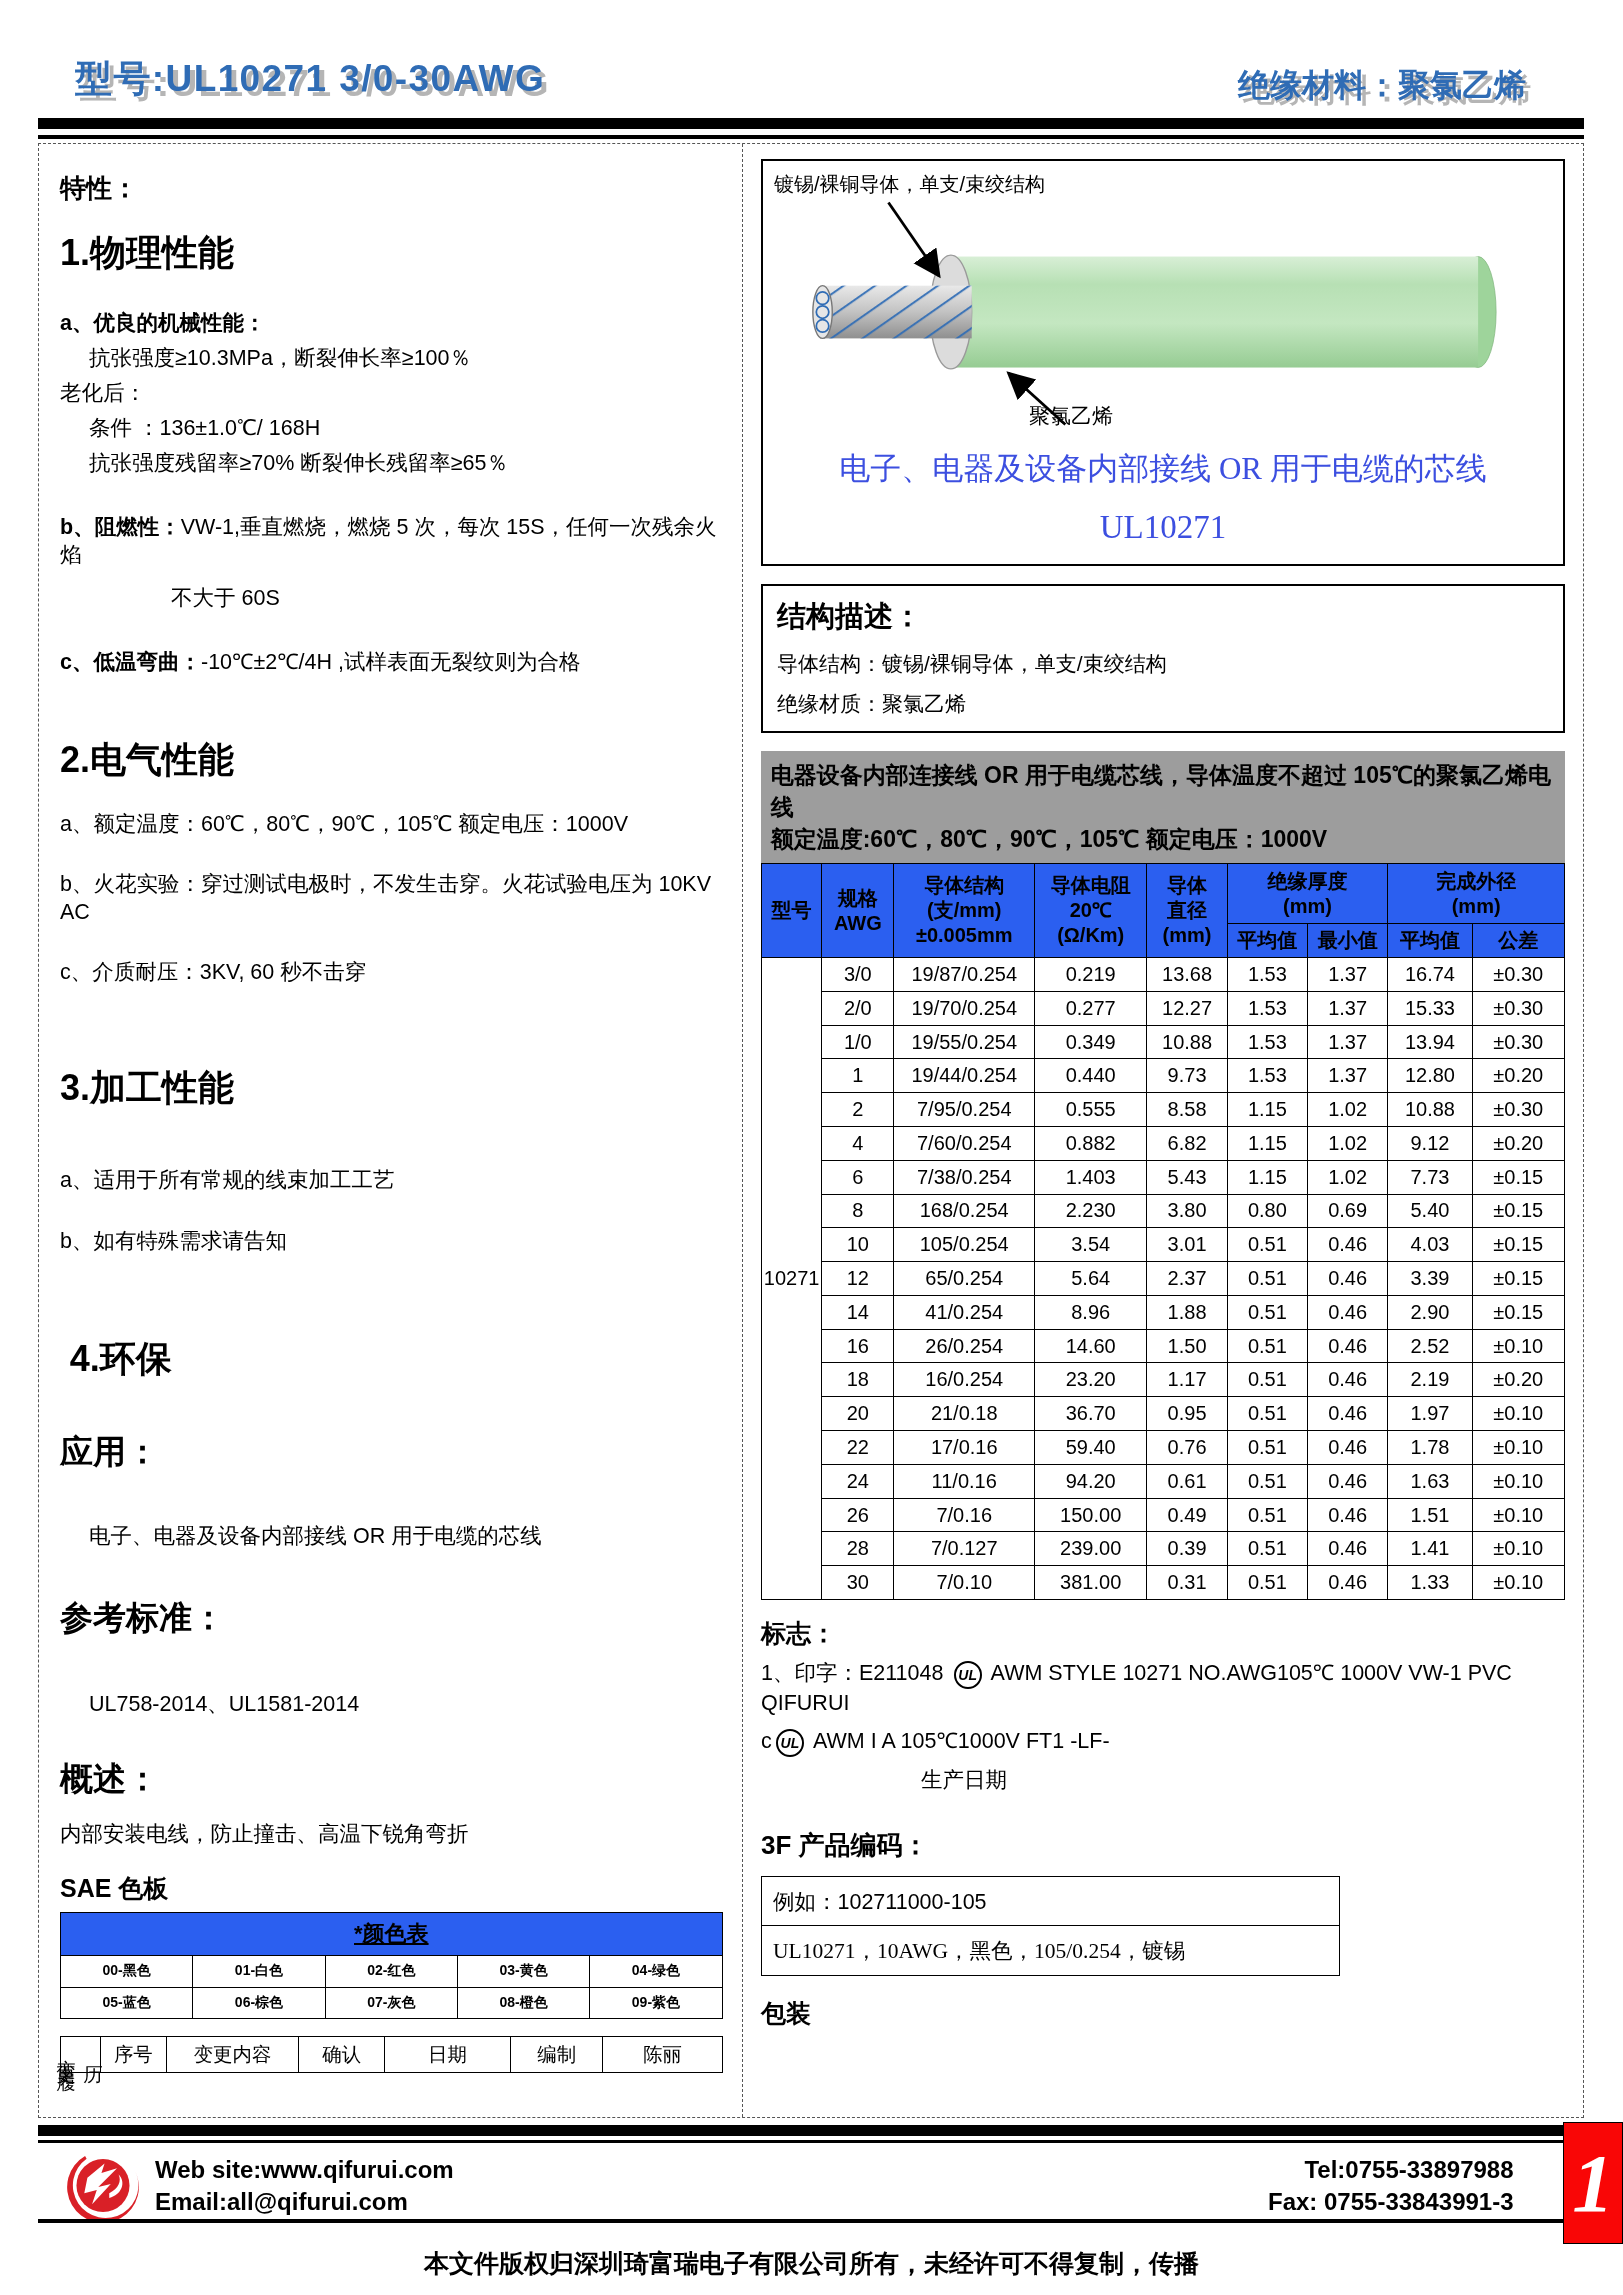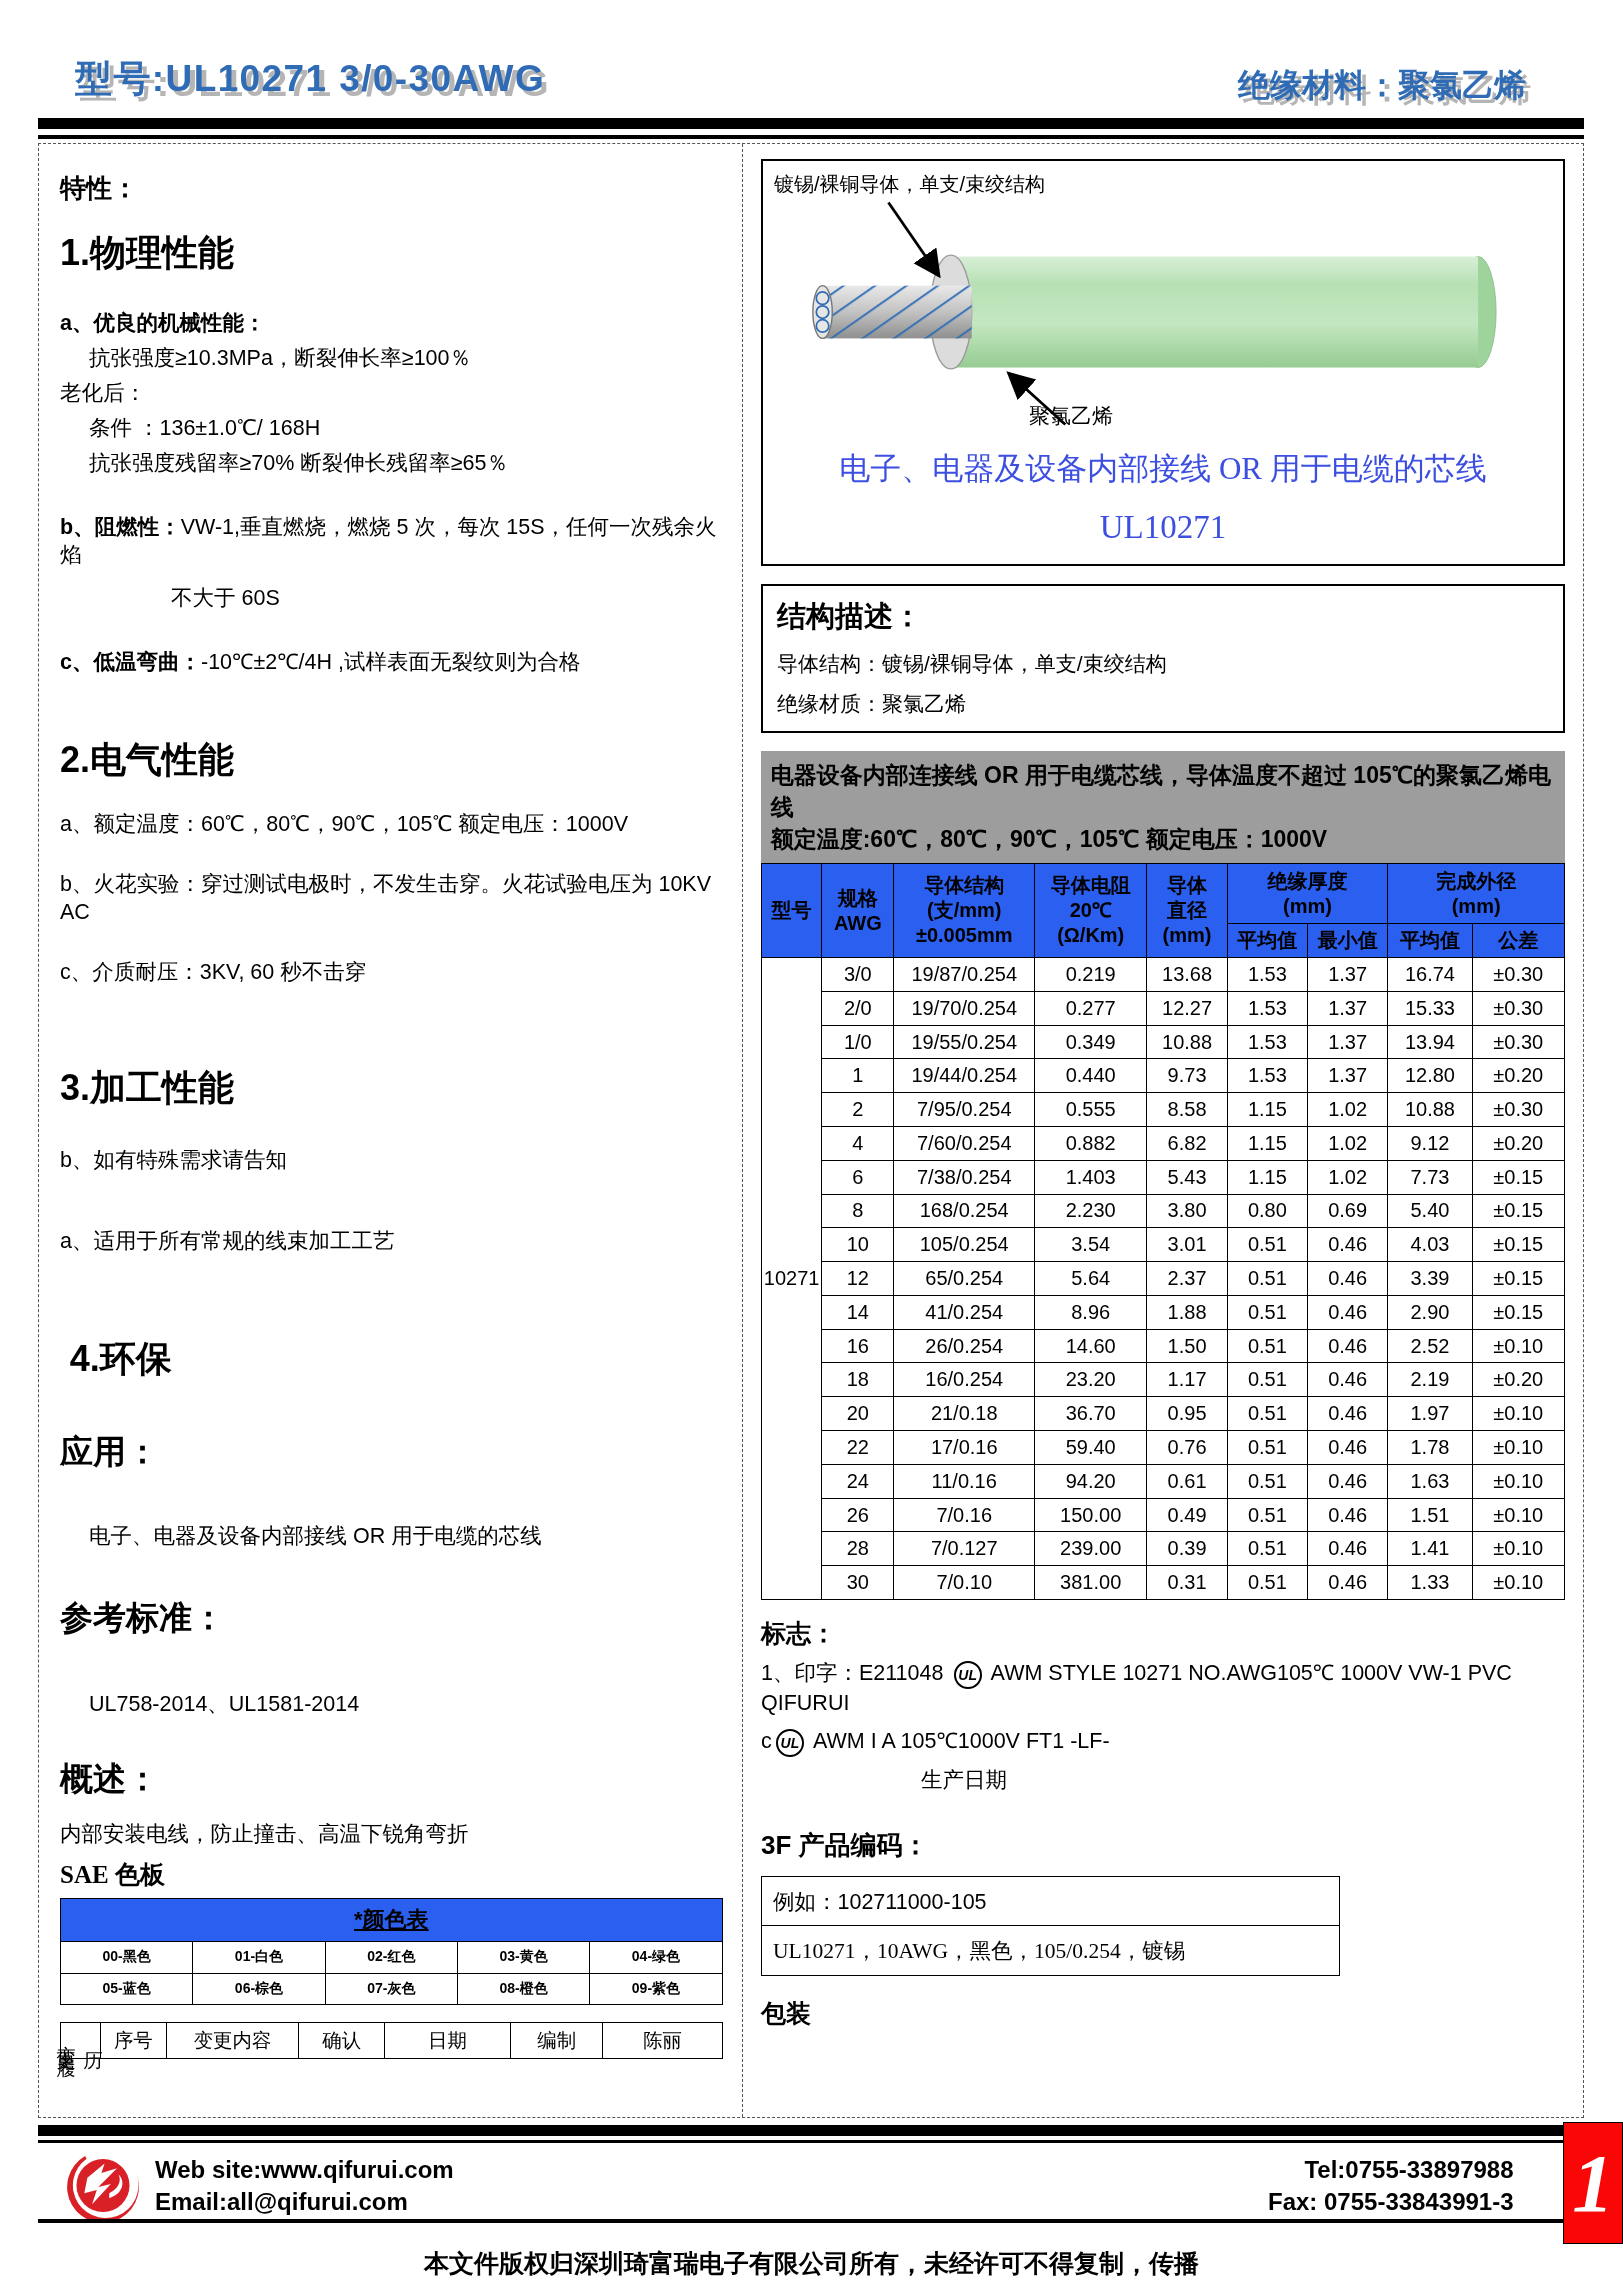--- a/index.html
+++ b/index.html
@@ -31,21 +31,21 @@
 
   
   .h1{font-size:26px;font-weight:bold;margin-top:12.5px;}
   .h2{font-size:36px;font-weight:bold;margin-top:23.6px;}
   .h3{font-size:33px;font-weight:bold;}
   .body-line{font-size:21.5px;line-height:28px;}
   .b-label{font-weight:bold;}
   .ind{padding-left:29px;}
   .ind2{padding-left:111px;}
 
-  .sae-title{font-size:25px;font-weight:bold;margin-top:10px;font-family:Liberation Serif, serif;}
+  .sae-title{font-size:25px;font-weight:bold;margin-top:24px;}
   table{border-collapse:collapse;}
   .color-table{width:100%;margin-top:7px;table-layout:fixed;}
   .color-table td,.color-table th{border:1.4px solid #000;text-align:center;font-size:14px;font-weight:bold;padding:6.2px 1.4px;}
   .color-table .tbl-head{background:var(--accent-blue);font-size:22px;text-decoration:underline;}
 
   .rev-table{width:100%;margin-top:16.7px;table-layout:fixed;}
   .rev-table td{border:1.4px solid #000;text-align:center;font-size:19.4px;padding:4.2px 1.4px;height:30.5px;}
   .rev-side{writing-mode:vertical-lr;text-orientation:upright;letter-spacing:7px;font-size:21px;}
 
   
@@ -114,22 +114,22 @@
       <div class="body-line" style="margin-top:36px"><span class="b-label">b、阻燃性：</span><span>VW-1,垂直燃烧，燃烧 5 次，每次 15S，任何一次残余火焰</span></div>
       <div class="body-line ind2" style="margin-top:15.3px">不大于 60S</div>
       <div class="body-line" style="margin-top:36px"><span class="b-label">c、低温弯曲：</span><span>-10℃±2℃/4H ,试样表面无裂纹则为合格</span></div>
 
       <div class="h2" style="margin-top:60px">2.电气性能</div>
       <div class="body-line" style="margin-top:25px">a、额定温度：60℃，80℃，90℃，105℃   额定电压：1000V</div>
       <div class="body-line" style="margin-top:32px">b、火花实验：穿过测试电极时，不发生击穿。火花试验电压为 10KV AC</div>
       <div class="body-line" style="margin-top:32px">c、介质耐压：3KV, 60  秒不击穿</div>
 
       <div class="h2" style="margin-top:78px">3.加工性能</div>
+      <div class="body-line" style="margin-top:53px">a、适用于所有常规的线束加工工艺</div>
       <div class="body-line" style="margin-top:33px">b、如有特殊需求请告知</div>
-      <div class="body-line" style="margin-top:53px">a、适用于所有常规的线束加工工艺</div>
 
       <div class="h2" style="margin-top:80px;padding-left:9.7px">4.环保</div>
 
       <div class="h3" style="margin-top:46px">应用：</div>
       <div class="body-line ind" style="margin-top:47px">电子、电器及设备内部接线 OR 用于电缆的芯线</div>
 
       <div class="h3" style="margin-top:46px">参考标准：</div>
       <div class="body-line ind" style="margin-top:49px">UL758-2014、UL1581-2014</div>
 
       <div class="h3" style="margin-top:39px">概述：</div>

